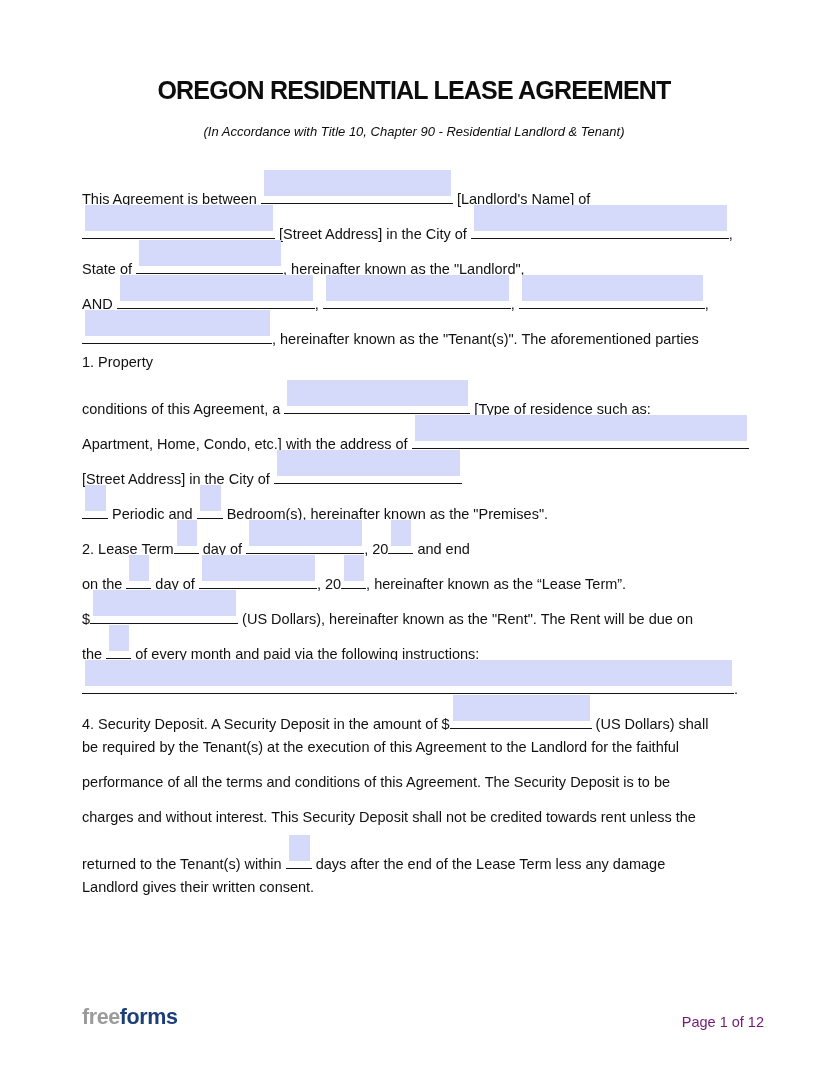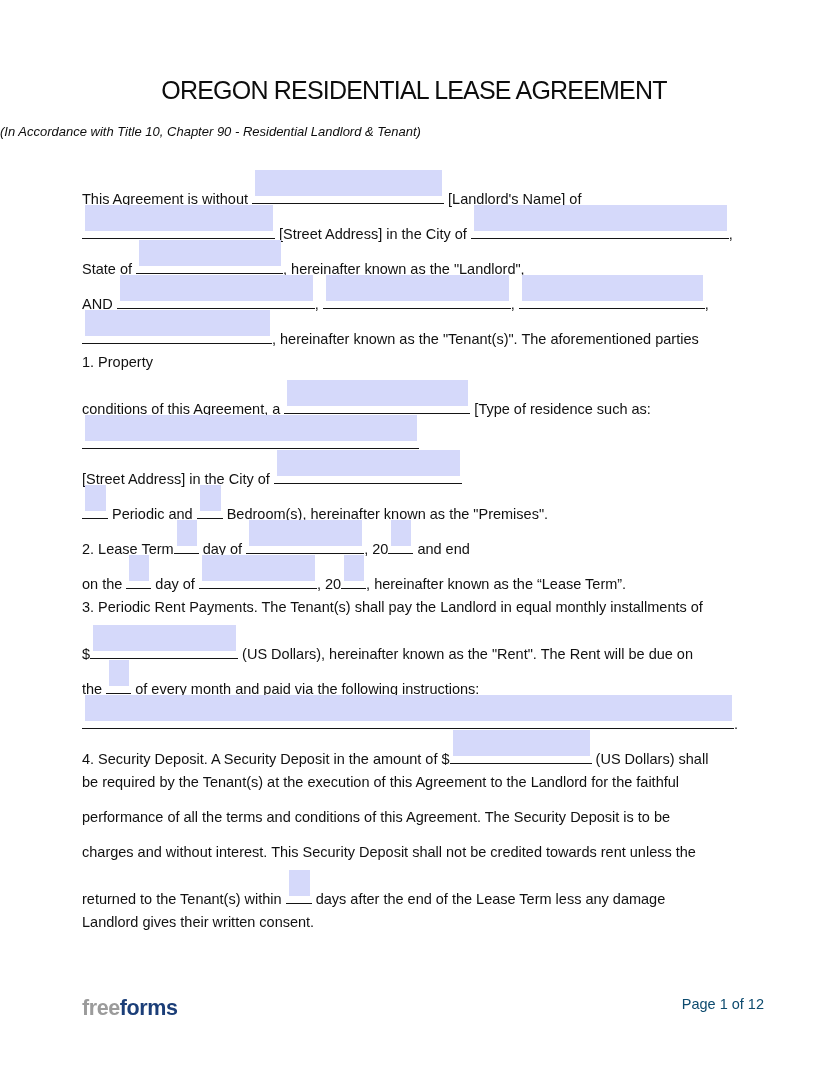--- a/index.html
+++ b/index.html
@@ -9,26 +9,26 @@
     font-family: "Liberation Sans", sans-serif;
     color: var(--text-color, #111);
     position: relative;
     overflow: hidden;
   }
   .page { position: absolute; inset: 0; background: #fff; }
 
   .doc-title {
     position: absolute; top: 76px; left: 0; right: 0;
     margin: 0; text-align: center;
-    font-size: 25px; font-weight: normal; letter-spacing: -0.8px;
+    font-size: 25px; font-weight: bold; letter-spacing: -0.8px;
     color: #0d0d0d;
   }
   .doc-subtitle {
     position: absolute; top: 124px; left: 0; right: 0;
-    text-align: left; font-style: italic; font-size: 13px;
+    text-align: center; font-style: italic; font-size: 13px;
     color: #0d0d0d;
   }
 
   .doc-body { position: absolute; top: 170px; left: 82px; width: 670px; }
   .line {
     height: 35px;
     display: flex; align-items: baseline;
     font-size: 14.5px; line-height: 35px;
     white-space: pre;
   }
@@ -41,55 +41,54 @@
     border-bottom: 1.5px solid #151515;
   }
   .blank-field::before {
     content: "";
     position: absolute; left: 3px; right: 2px; top: 0; bottom: 7px;
     background: var(--field-fill, #d5d9fa);
   }
 
   .footer {
     position: absolute; left: 82px; right: 64px; top: 996px; height: 34px;
-    display: flex; justify-content: space-between; align-items: flex-start;
+    display: flex; justify-content: space-between; align-items: flex-end;
   }
   .logo { font-size: 21.5px; font-weight: 700; letter-spacing: -0.4px; }
   .logo-free  { color: var(--logo-free-color, #9b9b9b); }
   .logo-forms { color: var(--logo-forms-color, #1b3e78); }
-  .page-number { font-size: 14.5px; color: #0c4a6e; }
+  .page-number { font-size: 14.5px; color: #701a75; }
 </style>
 </head>
 <body>
 
 <div class="page">
   <h1 class="doc-title">OREGON RESIDENTIAL LEASE AGREEMENT</h1>
   <div class="doc-subtitle">(In Accordance with Title 10, Chapter 90 - Residential Landlord &amp; Tenant)</div>
 
   <div class="doc-body">
       <div>
-        <div class="line"><span class="run">This Agreement is without </span><span class="blank-field" style="width: 192px;"></span><span class="run"> [Landlord's Name] of</span></div>
+        <div class="line"><span class="run">This Agreement is between </span><span class="blank-field" style="width: 192px;"></span><span class="run"> [Landlord's Name] of</span></div>
         <div class="line"><span class="blank-field" style="width: 193px;"></span><span class="run"> [Street Address] in the City of </span><span class="blank-field" style="width: 258px;"></span><span class="run">,</span></div>
         <div class="line"><span class="run">State of </span><span class="blank-field" style="width: 147px;"></span><span class="run">, hereinafter known as the "Landlord",</span></div>
         <div class="line"><span class="run">AND </span><span class="blank-field" style="width: 198px;"></span><span class="run">, </span><span class="blank-field" style="width: 188px;"></span><span class="run">, </span><span class="blank-field" style="width: 186px;"></span><span class="run">,</span></div>
         <div class="line"><span class="blank-field" style="width: 190px;"></span><span class="run">, hereinafter known as the "Tenant(s)". The aforementioned parties</span></div>
       </div>
       <div>
         <div class="line"><span class="run bold">1. Property</span></div>
         <div class="line"><span class="run">conditions of this Agreement, a </span><span class="blank-field" style="width: 186px;"></span><span class="run"> [Type of residence such as:</span></div>
-        <div class="line"><span class="blank-field" style="width: 337px;"></span></div>
+        <div class="line"><span class="run">Apartment, Home, Condo, etc.] with the address of </span><span class="blank-field" style="width: 337px;"></span></div>
         <div class="line"><span class="run">[Street Address] in the City of </span><span class="blank-field" style="width: 188px;"></span></div>
         <div class="line"><span class="blank-field" style="width: 26px;"></span><span class="run"> Periodic and </span><span class="blank-field" style="width: 26px;"></span><span class="run"> Bedroom(s), hereinafter known as the "Premises".</span></div>
       </div>
       <div>
         <div class="line"><span class="run bold">2. Lease Term</span><span class="blank-field" style="width: 25px;"></span><span class="run"> day of </span><span class="blank-field" style="width: 118px;"></span><span class="run">, 20</span><span class="blank-field" style="width: 25px;"></span><span class="run"> and end</span></div>
         <div class="line"><span class="run">on the </span><span class="blank-field" style="width: 25px;"></span><span class="run"> day of </span><span class="blank-field" style="width: 118px;"></span><span class="run">, 20</span><span class="blank-field" style="width: 25px;"></span><span class="run">, hereinafter known as the “Lease Term”.</span></div>
       </div>
       <div>
-        <div class="line"><span class="run bold">3. Periodic Rent Payments</span><span class="run">. The Tenant(s) shall pay the Landlord in equal monthly installments of</span></div>
         <div class="line"><span class="run">$</span><span class="blank-field" style="width: 148px;"></span><span class="run"> (US Dollars), hereinafter known as the "Rent". The Rent will be due on</span></div>
         <div class="line"><span class="run">the </span><span class="blank-field" style="width: 25px;"></span><span class="run"> of every month and paid via the following instructions:</span></div>
         <div class="line"><span class="blank-field" style="width: 652px;"></span><span class="run">.</span></div>
       </div>
       <div>
         <div class="line"><span class="run bold">4. Security Deposit</span><span class="run">. A Security Deposit in the amount of $</span><span class="blank-field" style="width: 142px;"></span><span class="run"> (US Dollars) shall</span></div>
         <div class="line"><span class="run">be required by the Tenant(s) at the execution of this Agreement to the Landlord for the faithful</span></div>
         <div class="line"><span class="run">performance of all the terms and conditions of this Agreement. The Security Deposit is to be</span></div>
         <div class="line"><span class="run">charges and without interest. This Security Deposit shall not be credited towards rent unless the</span></div>
         <div class="line"><span class="run">returned to the Tenant(s) within </span><span class="blank-field" style="width: 26px;"></span><span class="run"> days after the end of the Lease Term less any damage</span></div>

